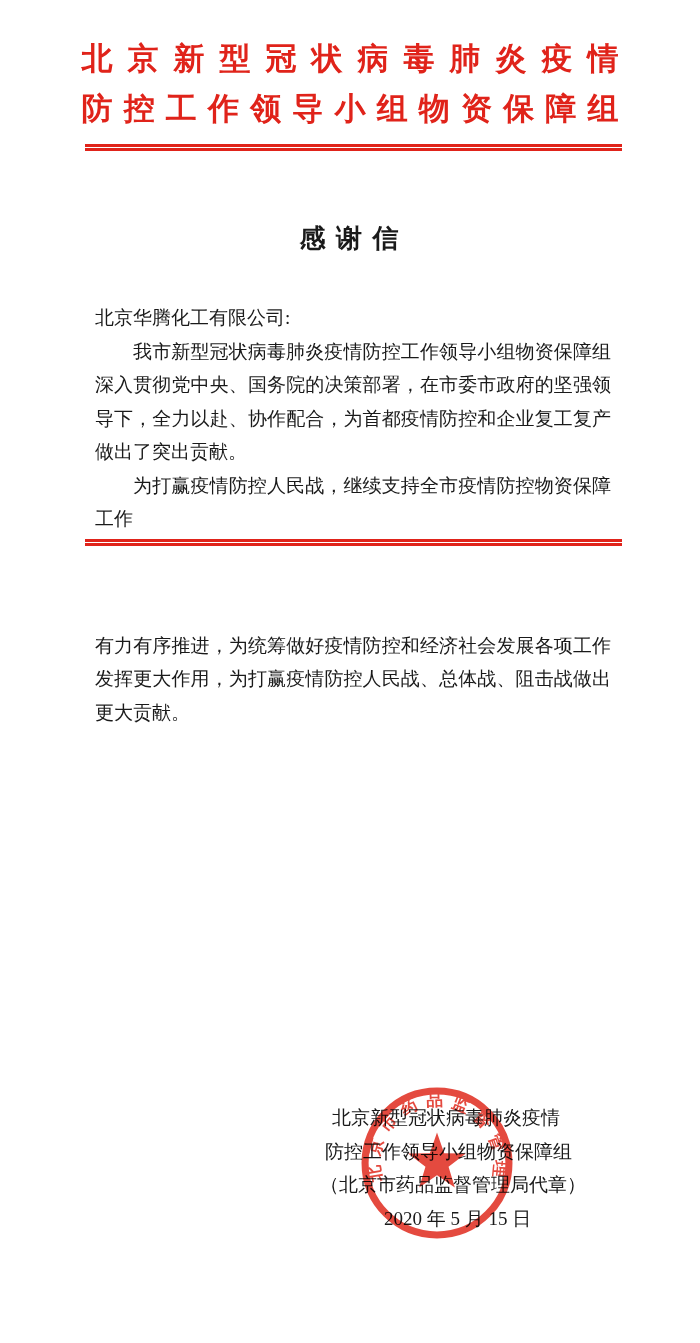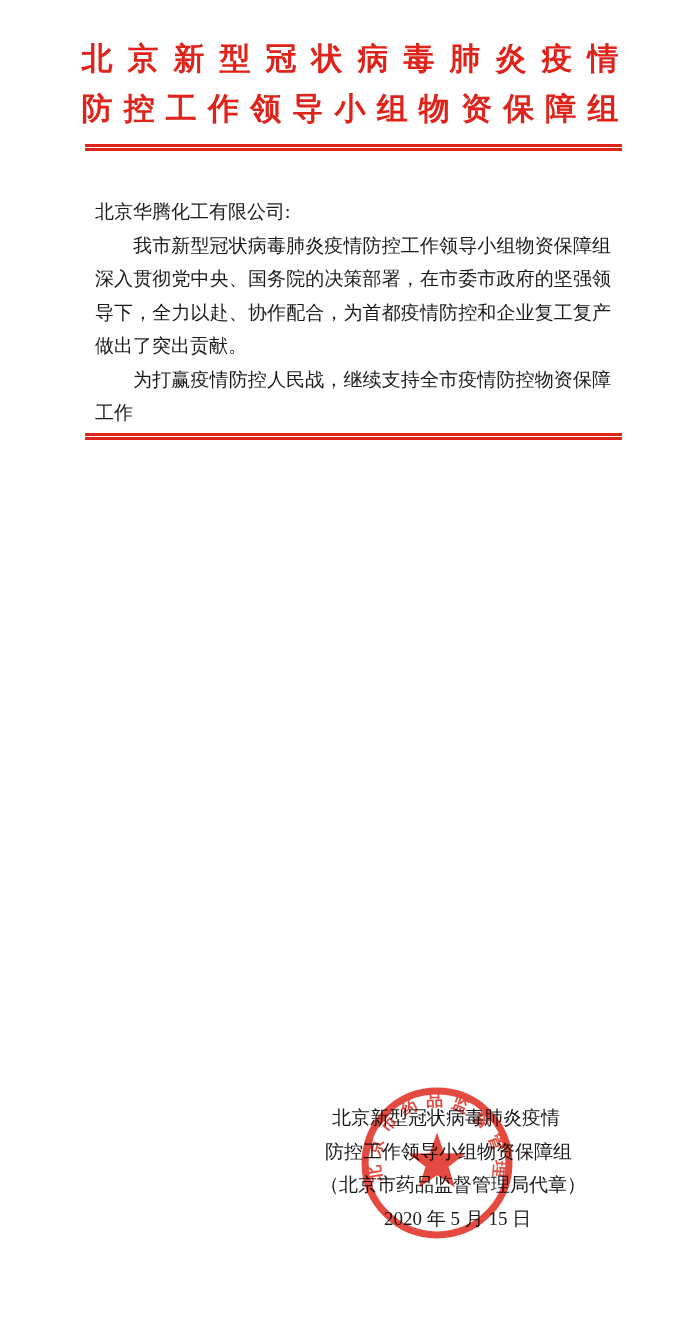--- a/index.html
+++ b/index.html
@@ -90,29 +90,31 @@
 <body>
 
 <div class="page">
 
   <div class="letterhead">
     <div class="hdr-line">北京新型冠状病毒肺炎疫情</div>
     <div class="hdr-line">防控工作领导小组物资保障组</div>
   </div>
   <div class="rule rule-top"></div>
 
+  <div class="title">感 谢 信</div>
 
   <div class="body">
     <p class="salutation">北京华腾化工有限公司:</p>
     <p>我市新型冠状病毒肺炎疫情防控工作领导小组物资保障组深入贯彻党中央、国务院的决策部署，在市委市政府的坚强领导下，全力以赴、协作配合，为首都疫情防控和企业复工复产做出了突出贡献。</p>
     <p>为打赢疫情防控人民战，继续支持全市疫情防控物资保障工作</p>
   </div>
 
   <div class="rule rule-break"></div>
 
+  <div class="continuation">有力有序推进，为统筹做好疫情防控和经济社会发展各项工作发挥更大作用，为打赢疫情防控人民战、总体战、阻击战做出更大贡献。</div>
 
   <div class="signature">
     <div class="sig-1">北京新型冠状病毒肺炎疫情</div>
     <div class="sig-2">防控工作领导小组物资保障组</div>
     <div class="sig-3">（北京市药品监督管理局代章）</div>
     <div class="sig-date">2020 年 5 月 15 日</div>
   </div>
 
   <div class="seal">
     <svg viewBox="0 0 152 152" xmlns="http://www.w3.org/2000/svg">

